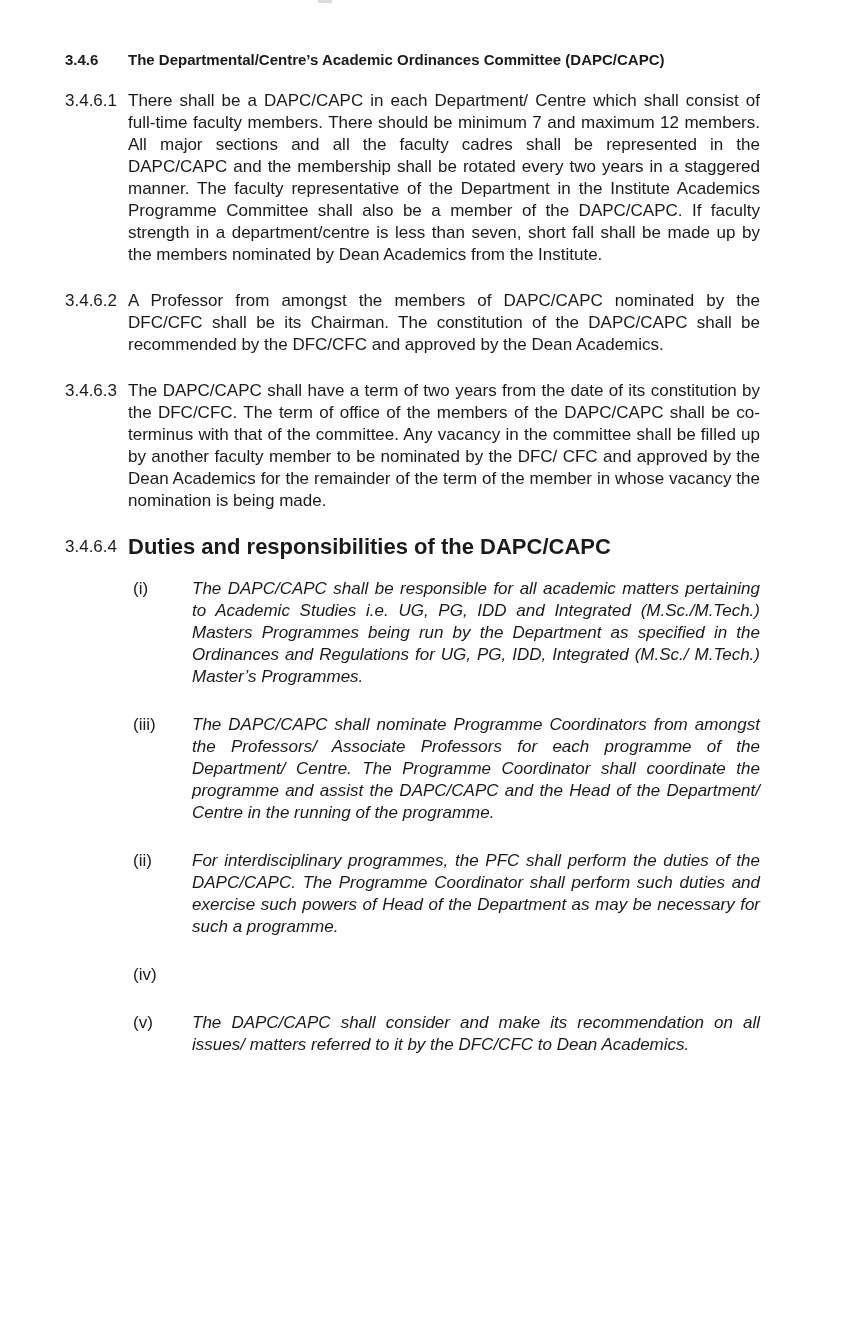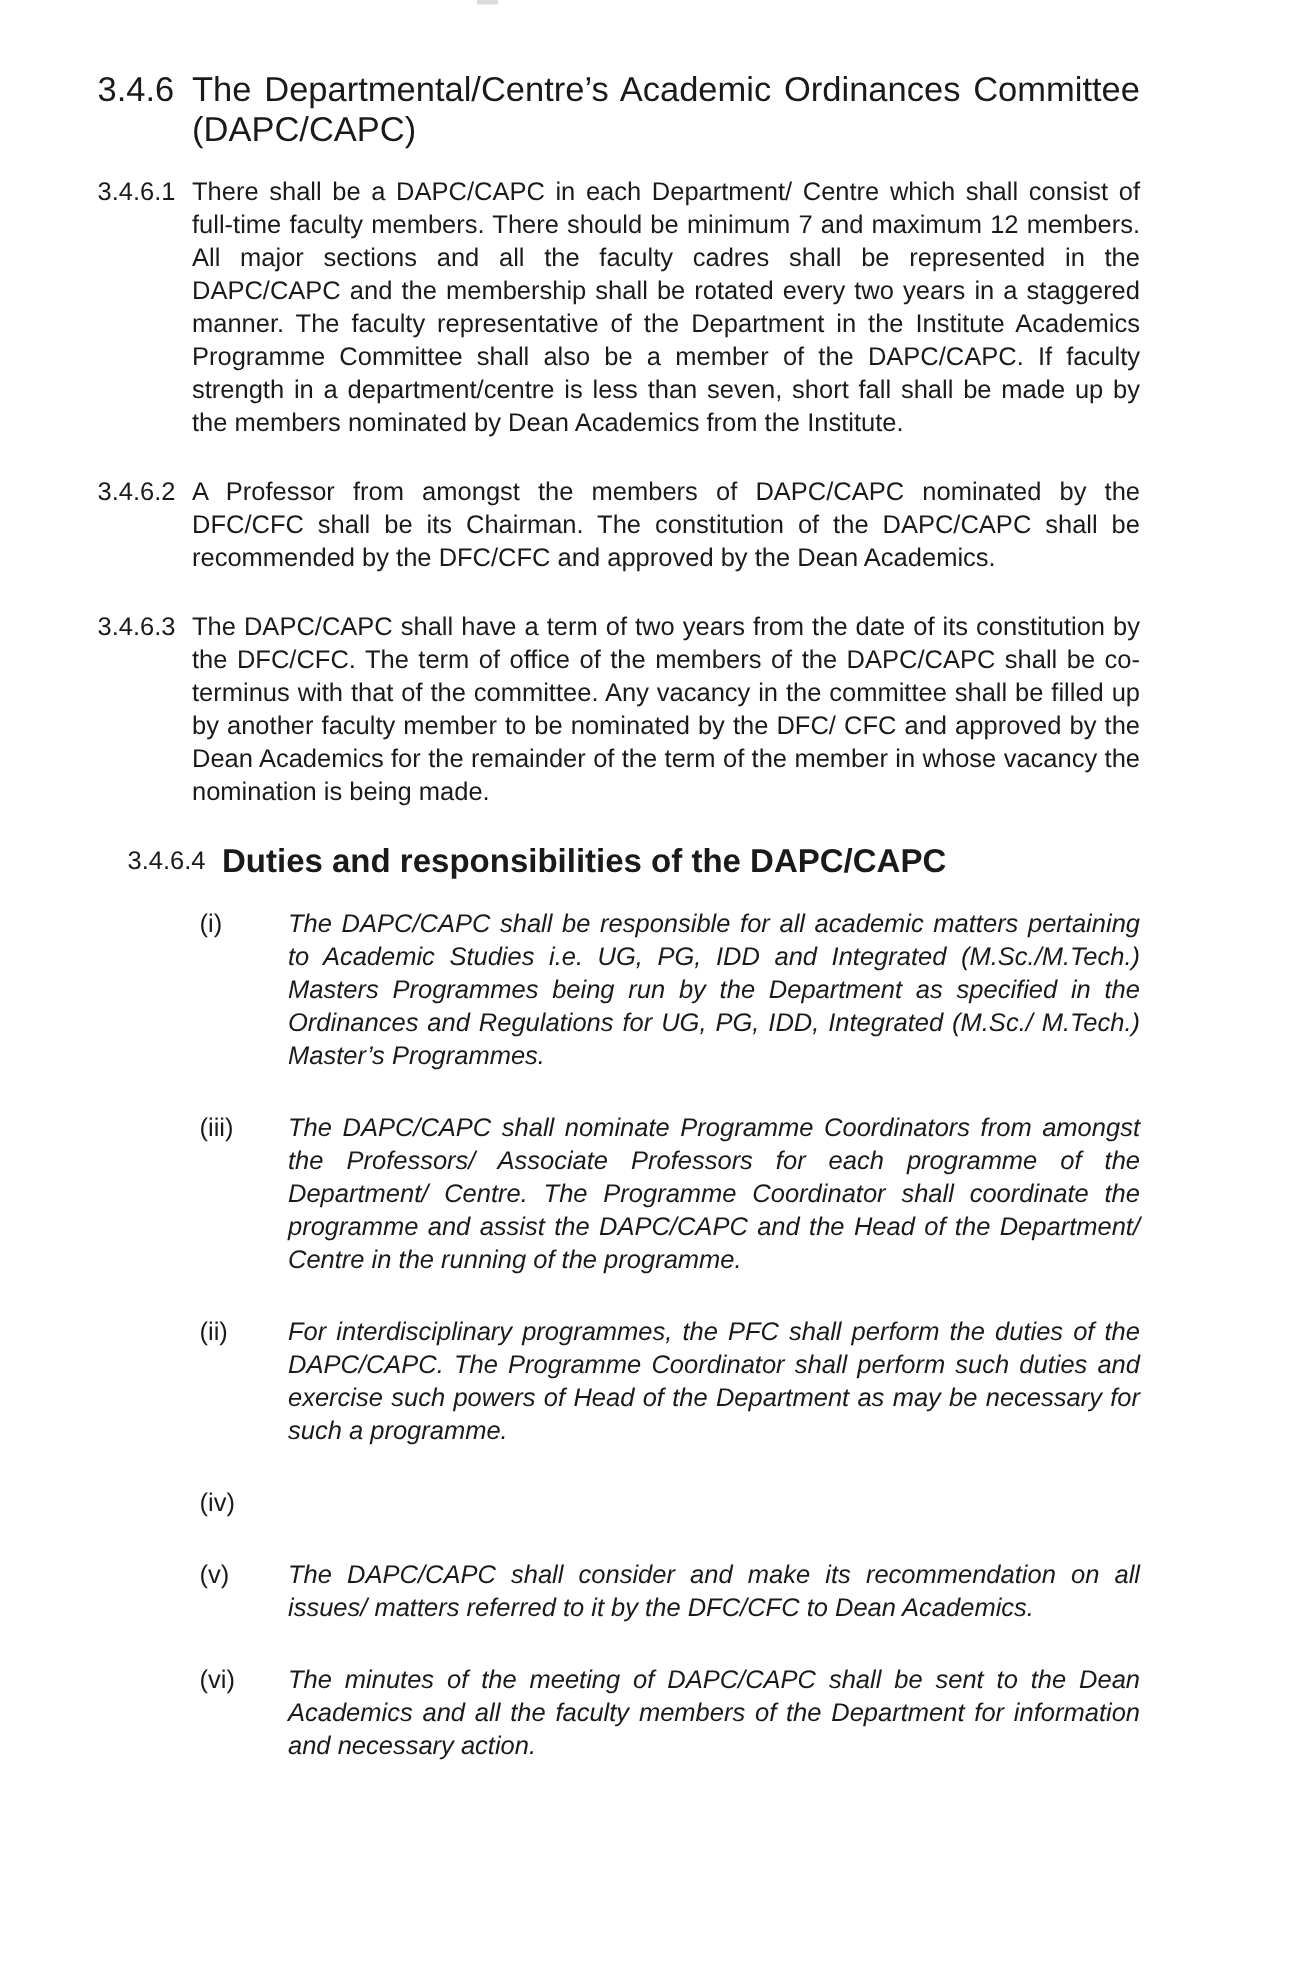--- a/index.html
+++ b/index.html
@@ -31,22 +31,22 @@
     margin: 0 0 24px 0;
     text-align: justify;
   }
   .sec .num {
     flex: 0 0 63px;
     font-weight: normal;
     text-align: left;
   }
   .sec .txt { flex: 1 1 auto; }
   .sec.heading { line-height: 27px; margin-bottom: 17px; }
-  .sec.heading .num, .sec.heading .txt { font-weight: normal; font-size: 23px; }
-  .sec.subheading { margin-bottom: 20px; margin-left: 20px; }
+  .sec.heading .num, .sec.heading .txt { font-weight: bold; font-size: 15px; }
+  .sec.subheading { margin-bottom: 20px; }
   .sec.subheading .txt { font-weight: bold; font-size: 22px; }
   .duties { margin: 0; }
   .duty {
     display: flex;
     align-items: flex-start;
     margin: 0 0 26px 63px;
     text-align: justify;
   }
   .duty .marker {
     flex: 0 0 64px;
@@ -107,20 +107,16 @@
 
     <div class="duty">
       <div class="marker">(iv)</div>
     </div>
 
     <div class="duty">
       <div class="marker">(v)</div>
       <div class="dtxt">The DAPC/CAPC shall consider and make its recommendation on all issues/ matters referred to it by the DFC/CFC to Dean Academics.</div>
     </div>
 
-    <div class="duty">
-      <div class="marker">(vi)</div>
-      <div class="dtxt">The minutes of the meeting of DAPC/CAPC shall be sent to the Dean Academics and all the faculty members of the Department for information and necessary action.</div>
-    </div>
 
   </div>
 
 </div>
 
 </body></html>

